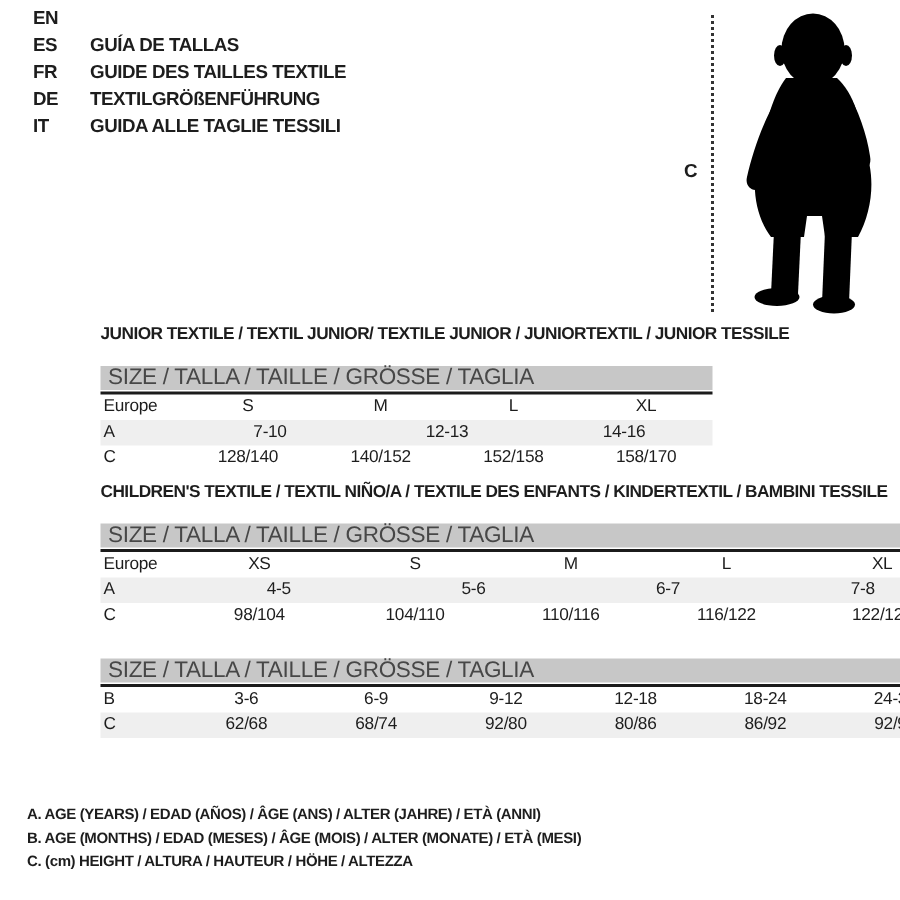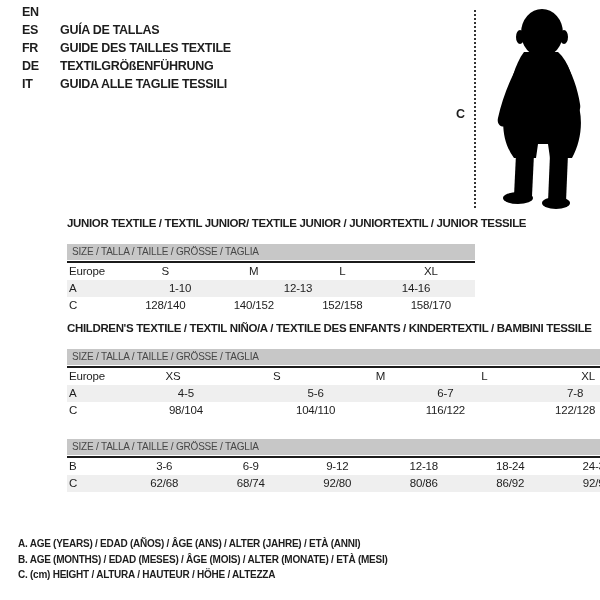--- a/index.html
+++ b/index.html
@@ -26,21 +26,21 @@
   
   .section { position:absolute; left:31px;margin-left:36px; }
   .sec1 { top:216px; width:408px; }
   .sec2 { top:321px; width:573px; }
   .sec3 { top:424px; width:573px; }
   .section-title { font-weight:bold; font-size:11.5px; line-height:14px;
                    letter-spacing:-0.35px; white-space:nowrap; }
   .table { margin-top:14px; }
   .sec3 .table { margin-top:15px; }
   .size-bar { height:16px; line-height:16px; background:#c7c7c7; color:#474747;
-              font-size:10px; letter-spacing:-0.2px; padding-left:5px; }
+              font-size:15px; letter-spacing:-0.2px; padding-left:5px; }
   .dark-line { height:2px; background:#1b1b1b; margin-top:1px; }
   .t-row { display:flex; height:17px; line-height:17px; font-size:11.5px;
            letter-spacing:-0.2px; }
   .t-label { width:52px; padding-left:2px; }
   .t-cell { flex:1; text-align:center; }
   .shaded { background:#efefef; }
 
   
   .notes { position:absolute; left:18px; top:536px; font-weight:bold;
            font-size:10px; line-height:15.5px; letter-spacing:-0.25px; }
@@ -100,21 +100,21 @@
       <div class="dark-line"></div>
       <div class="t-row">
         <span class="t-label">Europe</span>
         <span class="t-cell">S</span>
         <span class="t-cell">M</span>
         <span class="t-cell">L</span>
         <span class="t-cell">XL</span>
       </div>
       <div class="t-row shaded">
         <span class="t-label">A</span>
-        <span class="t-cell">1-10</span>
+        <span class="t-cell">7-10</span>
         <span class="t-cell">12-13</span>
         <span class="t-cell">14-16</span>
       </div>
       <div class="t-row">
         <span class="t-label">C</span>
         <span class="t-cell">128/140</span>
         <span class="t-cell">140/152</span>
         <span class="t-cell">152/158</span>
         <span class="t-cell">158/170</span>
       </div>
@@ -138,20 +138,21 @@
         <span class="t-label">A</span>
         <span class="t-cell">4-5</span>
         <span class="t-cell">5-6</span>
         <span class="t-cell">6-7</span>
         <span class="t-cell">7-8</span>
       </div>
       <div class="t-row">
         <span class="t-label">C</span>
         <span class="t-cell">98/104</span>
         <span class="t-cell">104/110</span>
+        <span class="t-cell">110/116</span>
         <span class="t-cell">116/122</span>
         <span class="t-cell">122/128</span>
       </div>
     </div>
   </div>
 
   <div class="section sec3">
     <div class="table">
       <div class="size-bar">SIZE / TALLA / TAILLE / GRÖSSE / TAGLIA</div>
       <div class="dark-line"></div>

